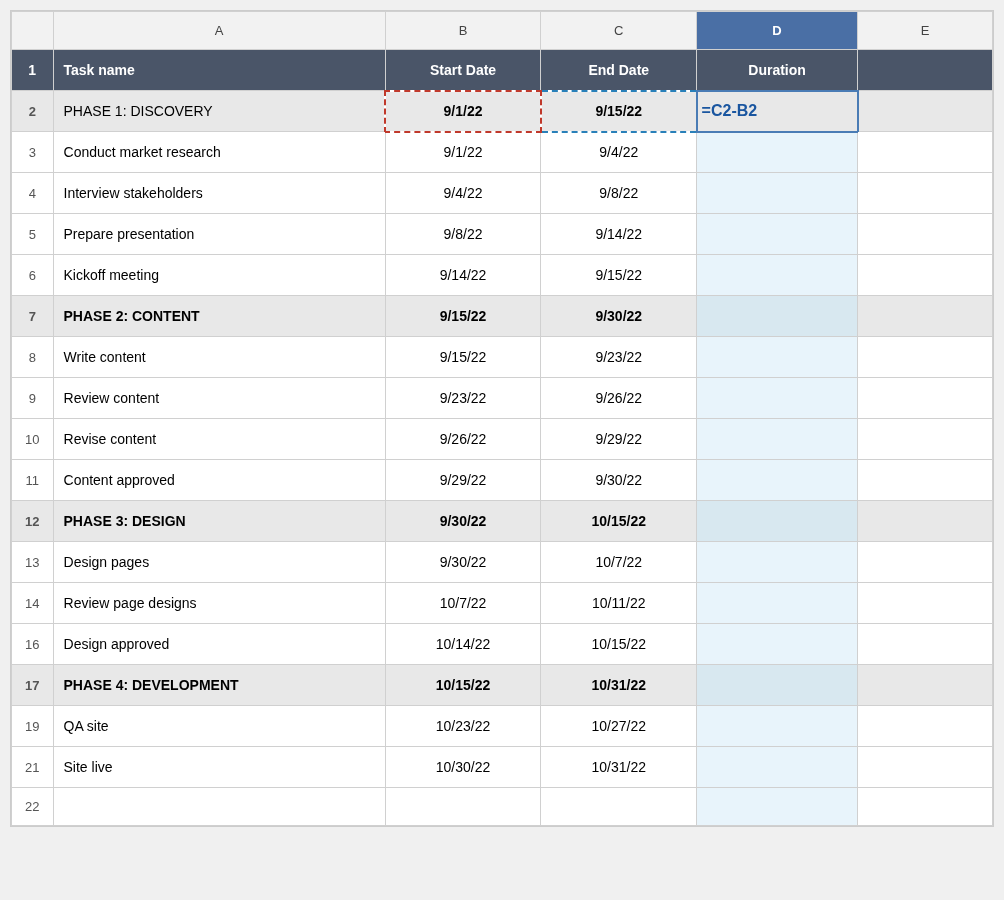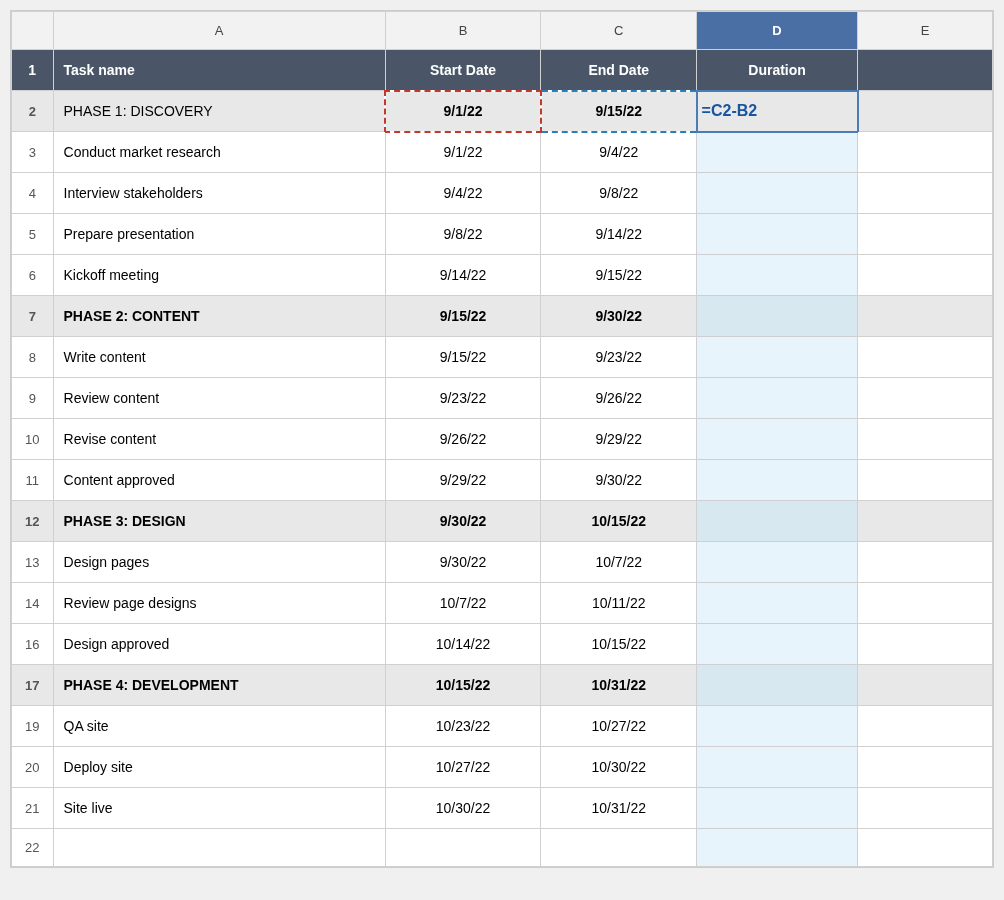--- a/index.html
+++ b/index.html
@@ -266,28 +266,20 @@
         </tr>
         <tr class="normal-row">
           <td class="col-row-num">19</td>
           <td class="cell-left">QA site</td>
           <td class="cell">10/23/22</td>
           <td class="cell">10/27/22</td>
           <td class="cell" style="background: rgb(232, 244, 251);"></td>
           <td class="cell"></td>
         </tr>
         <tr class="normal-row">
-          <td class="col-row-num">20</td>
-          <td class="cell-left">Deploy site</td>
-          <td class="cell">10/27/22</td>
-          <td class="cell">10/30/22</td>
-          <td class="cell" style="background: rgb(232, 244, 251);"></td>
-          <td class="cell"></td>
-        </tr>
-        <tr class="normal-row">
           <td class="col-row-num">21</td>
           <td class="cell-left">Site live</td>
           <td class="cell">10/30/22</td>
           <td class="cell">10/31/22</td>
           <td class="cell" style="background: rgb(232, 244, 251);"></td>
           <td class="cell"></td>
         </tr>
         <tr class="normal-row">
           <td class="col-row-num">22</td>
           <td class="cell-left"></td>

